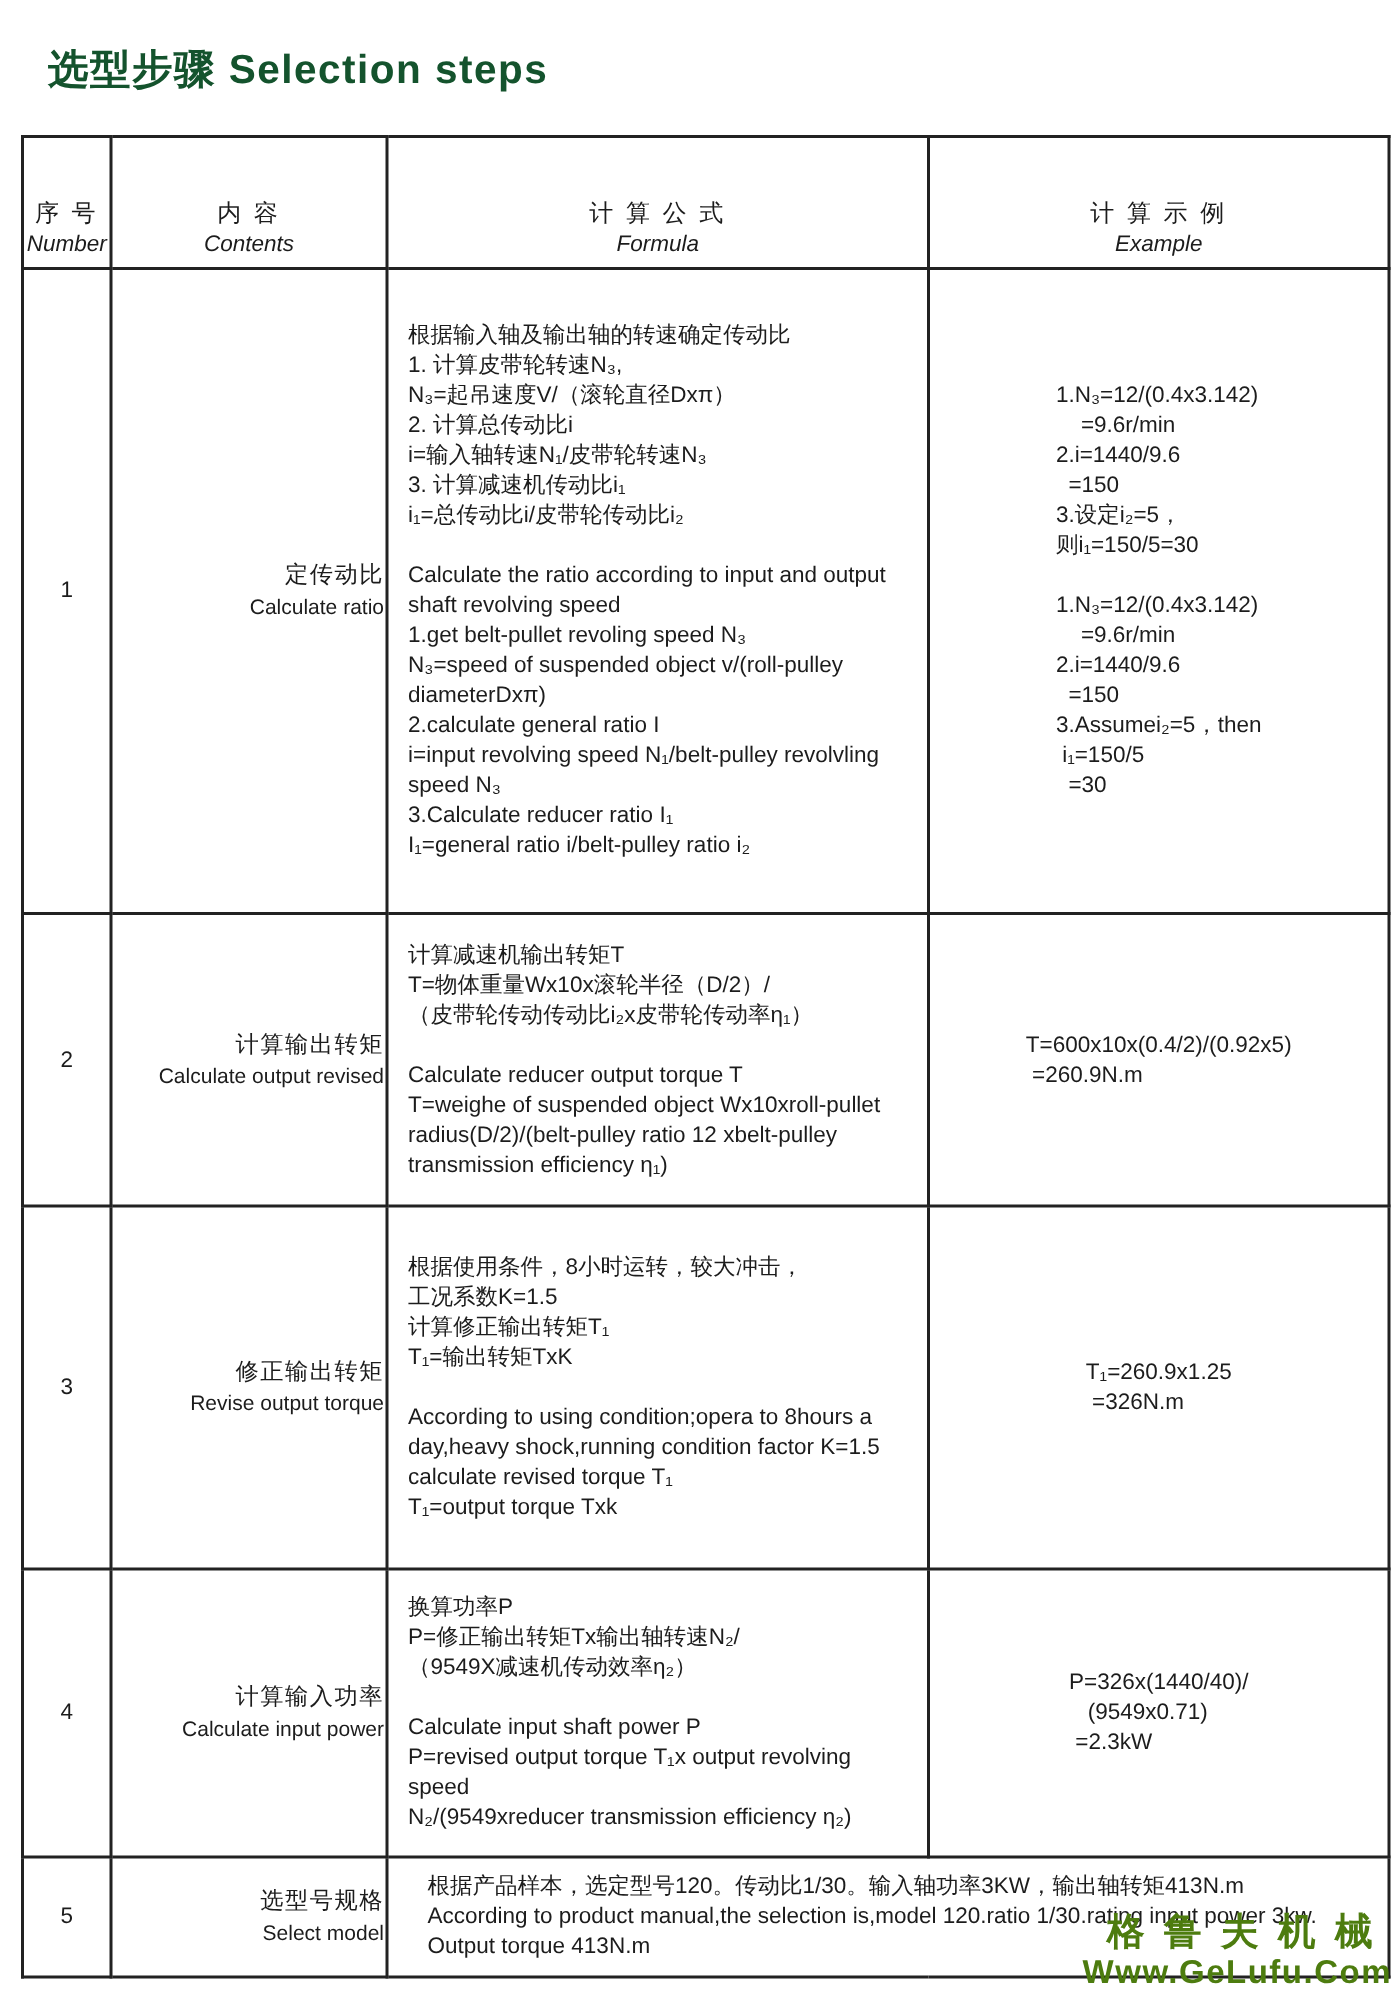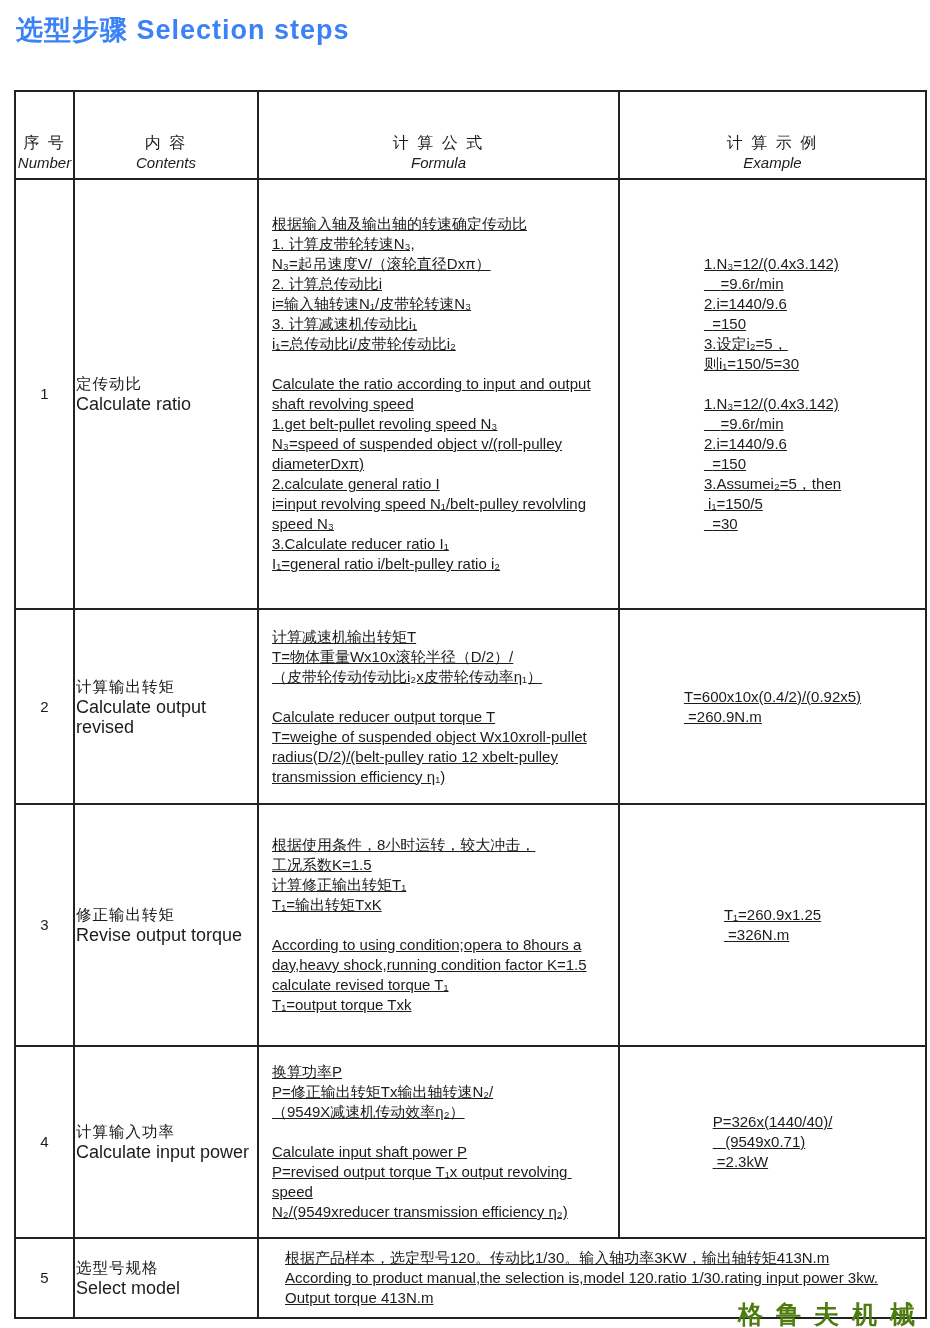--- a/index.html
+++ b/index.html
@@ -5,26 +5,26 @@
   html,body{margin:0;padding:0;background:#ffffff;}
   .page{
     position:relative;
     width:930px;height:1328px;
     background:#ffffff;
     font-family:"Liberation Sans","DejaVu Sans",sans-serif;
     color:#1c1c1c;
     overflow:hidden;
   }
   .page-title{
-    margin:0;
+    margin:16px;
     padding:12px 16px 0 16px;
     font-size:27px;
     font-weight:bold;
     letter-spacing:1px;
-    color:#3b82f6;
+    color:#14532d;
   }
   table.steps{
     position:absolute;
     left:14px; top:90px;
     width:911px;
     border-collapse:collapse;
     table-layout:fixed;
   }
   table.steps td, table.steps th{
     border:2px solid #222222;
@@ -38,31 +38,30 @@
   .r-head{height:88px;}
   .r1{height:430px;}
   .r2{height:195px;}
   .r3{height:242px;}
   .r4{height:192px;}
   .r5{height:80px;}
   th.hcell{text-align:center;}
   th.hcell .cn{font-size:16px;letter-spacing:2px;margin-top:36px;}
   th.hcell .en{font-size:15px;font-style:italic;}
   td.num{text-align:center;font-size:15px;}
-  td.contents{text-align:left;border-radius:14px;}
+  td.contents{text-align:right;border-radius:14px;}
   td.contents .cn{font-size:15.5px;letter-spacing:1px;}
-  td.contents .en{font-size:18px;}
+  td.contents .en{font-size:14px;}
   td.formula{
     text-align:left;
     padding:10px 8px 10px 13px;
   }
   td.formula .pre, td.example .pre, td.merged .pre{
     white-space:pre-wrap;
     word-wrap:break-word;
-    text-decoration:underline;
   }
   td.example{text-align:center;padding:6px 4px;}
   td.example .pre{
     display:inline-block;
     text-align:left;
   }
   td.merged{
     text-align:left;
     padding:8px 8px 8px 26px;
   }
@@ -244,15 +243,16 @@
         <div class="pre">根据产品样本，选定型号120。传动比1/30。输入轴功率3KW，输出轴转矩413N.m
 According to product manual,the selection is,model 120.ratio 1/30.rating input power 3kw.
 Output torque 413N.m</div>
       </td>
     </tr>
   </tbody>
     </table>
 
   <div class="watermark">
     <div class="wm-cn">格鲁夫机械</div>
+    <div class="wm-en">Www.GeLufu.Com</div>
   </div>
 
 </div>
 
 </body></html>

